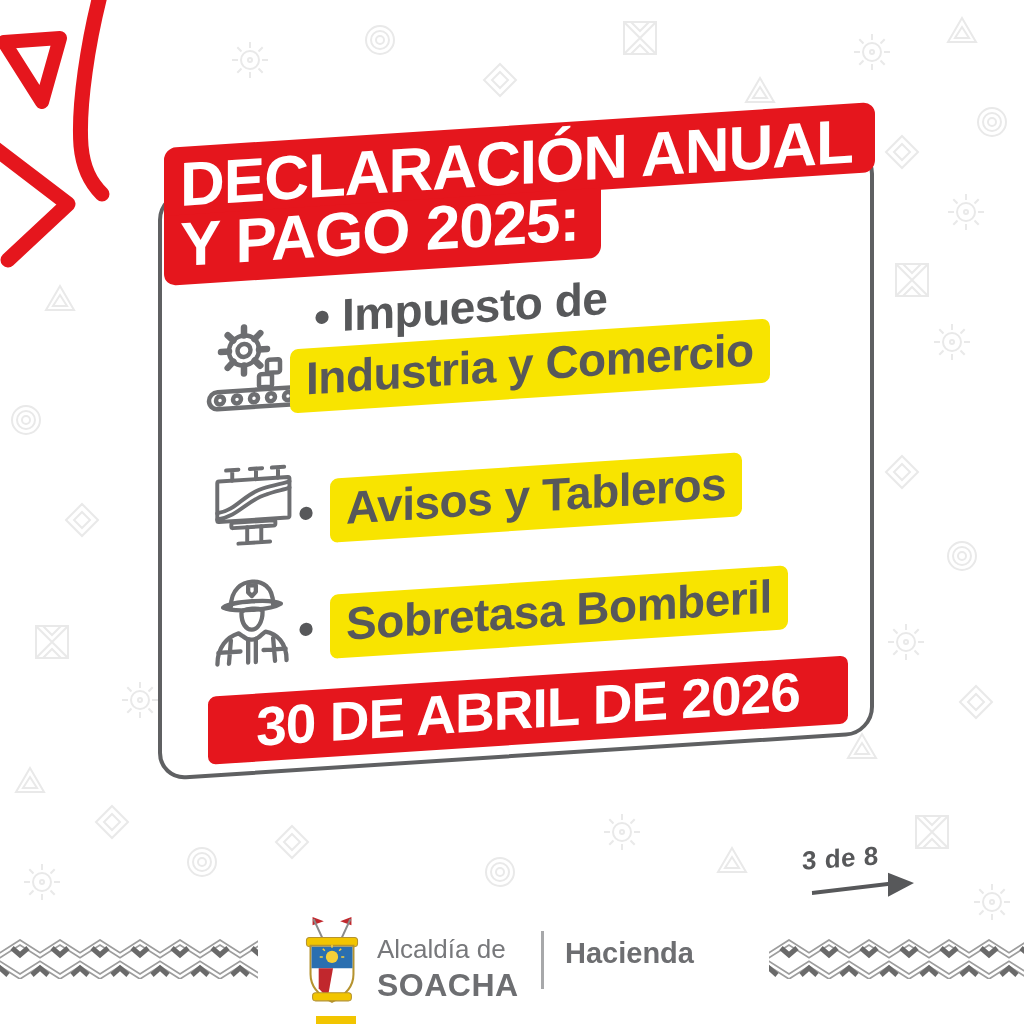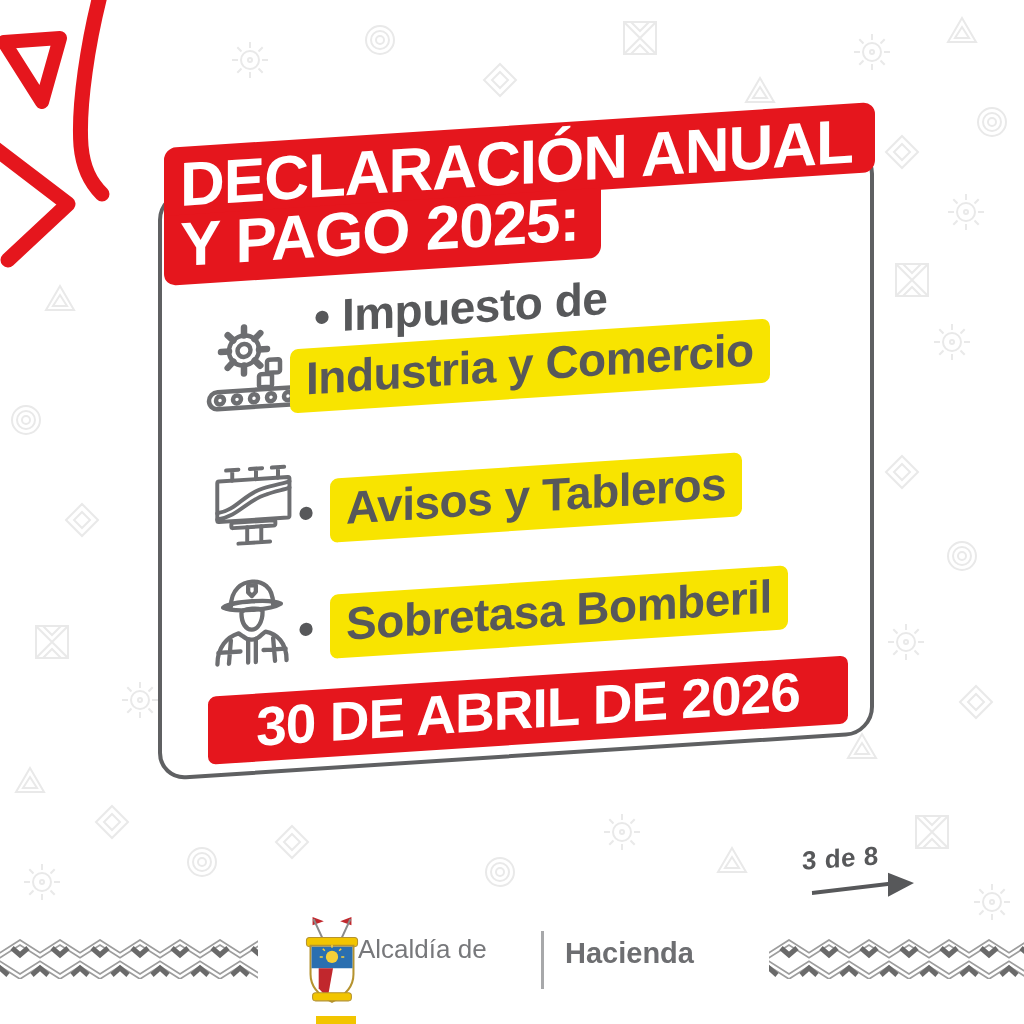--- a/index.html
+++ b/index.html
@@ -50,21 +50,21 @@
   }
   
   .pagination{position:absolute;left:798px;top:846px;transform:skewY(-4deg);transform-origin:0 0;color:var(--ink);z-index:3;}
   .pagination .pg-label{font-size:26px;font-weight:700;padding-left:4px;letter-spacing:0.5px;}
   .pagination svg{display:block;margin:0 0 0 12px;}
   
   .footer-zigzag{position:absolute;top:939px;z-index:2;}
   .zz-left{left:0px;}
   .zz-right{left:769px;}
   .crest{position:absolute;left:296px;top:915px;z-index:2;}
-  .org-block{position:absolute;left:358px;top:934px;z-index:2;}
+  .org-block{position:absolute;left:377px;top:934px;z-index:2;}
   .org-top{font-size:26px;color:var(--footer_gray);letter-spacing:0;}
   .org-bottom{font-size:32px;font-weight:700;color:var(--footer_dark);letter-spacing:0.5px;margin-top:2px;}
   .footer-divider{position:absolute;left:541px;top:931px;width:3px;height:58px;background:#a7a8aa;z-index:2;}
   .dept-block{position:absolute;left:565px;top:934px;z-index:2;}
   .dept-top{font-size:25px;color:var(--footer_gray);}
   .dept-bottom{font-size:29px;font-weight:700;color:var(--footer_dark);margin-top:3px;}
   .logo-strip{position:absolute;left:316px;top:1016px;width:40px;height:8px;background:var(--crest_yellow);z-index:2;}
 </style>
 </head>
 <body>
@@ -236,18 +236,19 @@
   <path d="M14,30 h42 v28 q0,17 -21,27 q-21,-10 -21,-27 z" fill="#ffffff" stroke="#b5932f" stroke-width="2"></path>
   <path d="M15,31 h40 v21 h-40 z" fill="#2a6fb0"></path>
   <circle cx="35" cy="41" r="6" fill="#f7d038"></circle>
   <path d="M35,32 v-3 M42,35 l2,-2 M28,35 l-2,-2 M44,41 h3 M26,41 h-3" stroke="#f7d038" stroke-width="1.5"></path>
   <path d="M22,52 h14 l-5,28 q-5,-3 -9,-8 z" fill="#c1272d"></path>
   <rect x="16" y="76" width="38" height="8" rx="3" fill="#f2c500" stroke="#b5932f" stroke-width="1"></rect>
 </svg>
 
 <div class="org-block">
   <div class="org-top">Alcaldía de</div>
+  <div class="org-bottom">SOACHA</div>
 </div>
 <div class="footer-divider"></div>
 <div class="dept-block">
   <div class="dept-bottom">Hacienda</div>
 </div>
 <div class="logo-strip"></div>
 
 </body></html>

